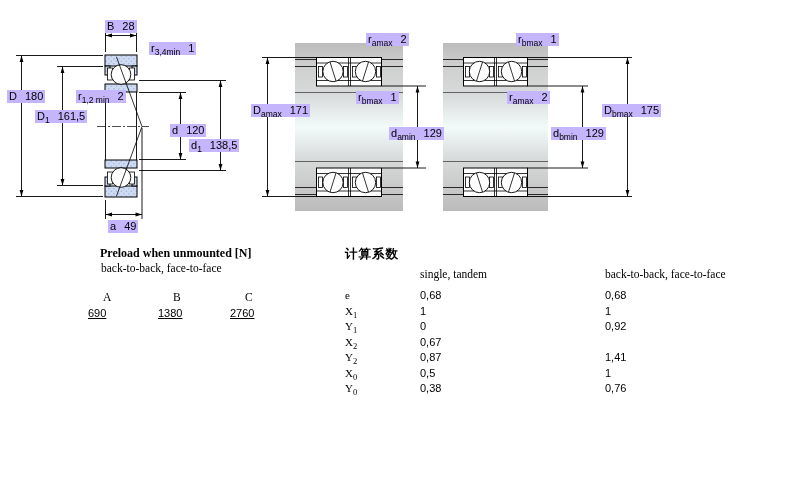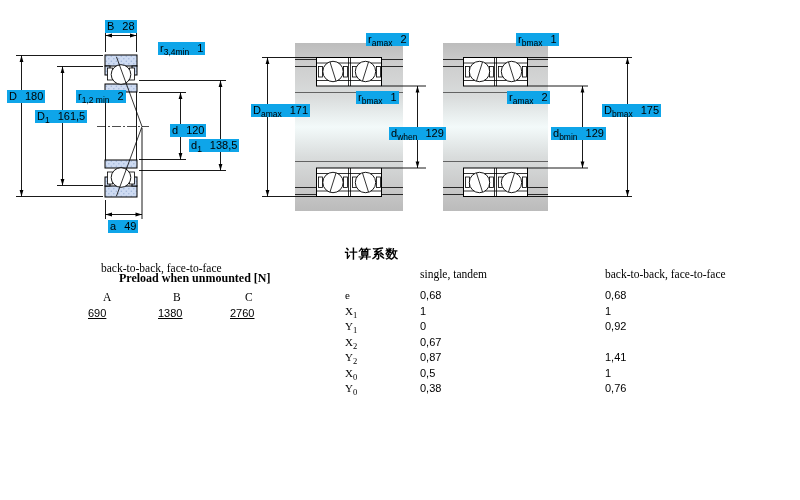--- a/index.html
+++ b/index.html
@@ -1,25 +1,25 @@
 <!DOCTYPE html>
 <html><head>
 <meta charset="utf-8">
 <style>
   html,body{margin:0;padding:0;background:#fff;}
   .page{position:relative;width:800px;height:500px;background:#fff;overflow:hidden;
         font-family:"Liberation Sans",sans-serif;}
   svg{position:absolute;left:0;top:0;}
   
   .dim{position:absolute;font:11px "Liberation Sans",sans-serif;line-height:1;
-       background:#0ea5e9;padding:1px 2px;white-space:nowrap;color:#000;}
+       background:#c4b5fd;padding:1px 2px;white-space:nowrap;color:#000;}
   .dim .s{font-size:8.5px;position:relative;top:3px;}
   .dim .v{margin-left:8px;}
   
-  .p-title{position:absolute;left:119px;top:246px;font:bold 12px "Liberation Serif",serif;margin-top:25px;}
+  .p-title{position:absolute;left:100px;top:246px;font:bold 12px "Liberation Serif",serif;}
   .p-sub{position:absolute;left:101px;top:262px;font:11.5px "Liberation Serif",serif;}
   .p-head{position:absolute;left:103px;top:291px;display:flex;font:11.5px "Liberation Serif",serif;}
   .p-vals{position:absolute;left:88px;top:307px;display:flex;font:11px "Liberation Sans",sans-serif;text-decoration:underline;}
   .p-head span,.p-vals span{display:inline-block;}
   .pc1{width:70px;} .pc2{width:72px;}
   
   .f-title{position:absolute;left:345px;top:246px;font:bold 12.5px "Liberation Serif",serif;letter-spacing:1px;}
   .f-h1{position:absolute;left:420px;top:268px;font:11.5px "Liberation Serif",serif;}
   .f-h2{position:absolute;left:605px;top:268px;font:11.5px "Liberation Serif",serif;}
   .ftable{position:absolute;left:345px;top:289px;}
@@ -189,21 +189,21 @@
         <path d="M527.5,86 H588 M527.5,168 H588 M582.5,86 V168"></path>
         <polygon points="582.5,86 580.6,92.5 584.4,92.5" fill="#000" stroke="none"></polygon>
         <polygon points="582.5,168 580.6,161.5 584.4,161.5" fill="#000" stroke="none"></polygon>
       </g>
     </g>
   </svg>
 
   <div class="dim" style="left:105px;top:20px;">
     <span class="b">B</span><span class="s"></span><span class="v">28</span>
   </div>
-  <div class="dim" style="left:158px;top:42px;">
+  <div class="dim" style="left:149px;top:42px;">
     <span class="b">r</span><span class="s">3,4min</span><span class="v">1</span>
   </div>
   <div class="dim" style="left:7px;top:90px;">
     <span class="b">D</span><span class="s"></span><span class="v">180</span>
   </div>
   <div class="dim" style="left:76px;top:90px;">
     <span class="b">r</span><span class="s">1,2 min</span><span class="v">2</span>
   </div>
   <div class="dim" style="left:35px;top:110px;">
     <span class="b">D</span><span class="s">1</span><span class="v">161,5</span>
@@ -221,21 +221,21 @@
   <div class="dim" style="left:366px;top:33px;">
     <span class="b">r</span><span class="s">amax</span><span class="v">2</span>
   </div>
   <div class="dim" style="left:356px;top:91px;">
     <span class="b">r</span><span class="s">bmax</span><span class="v">1</span>
   </div>
   <div class="dim" style="left:251px;top:104px;">
     <span class="b">D</span><span class="s">amax</span><span class="v">171</span>
   </div>
   <div class="dim" style="left:389px;top:127px;">
-    <span class="b">d</span><span class="s">when</span><span class="v">129</span>
+    <span class="b">d</span><span class="s">amin</span><span class="v">129</span>
   </div>
 
   <div class="dim" style="left:516px;top:33px;">
     <span class="b">r</span><span class="s">bmax</span><span class="v">1</span>
   </div>
   <div class="dim" style="left:507px;top:91px;">
     <span class="b">r</span><span class="s">amax</span><span class="v">2</span>
   </div>
   <div class="dim" style="left:602px;top:104px;">
     <span class="b">D</span><span class="s">bmax</span><span class="v">175</span>

